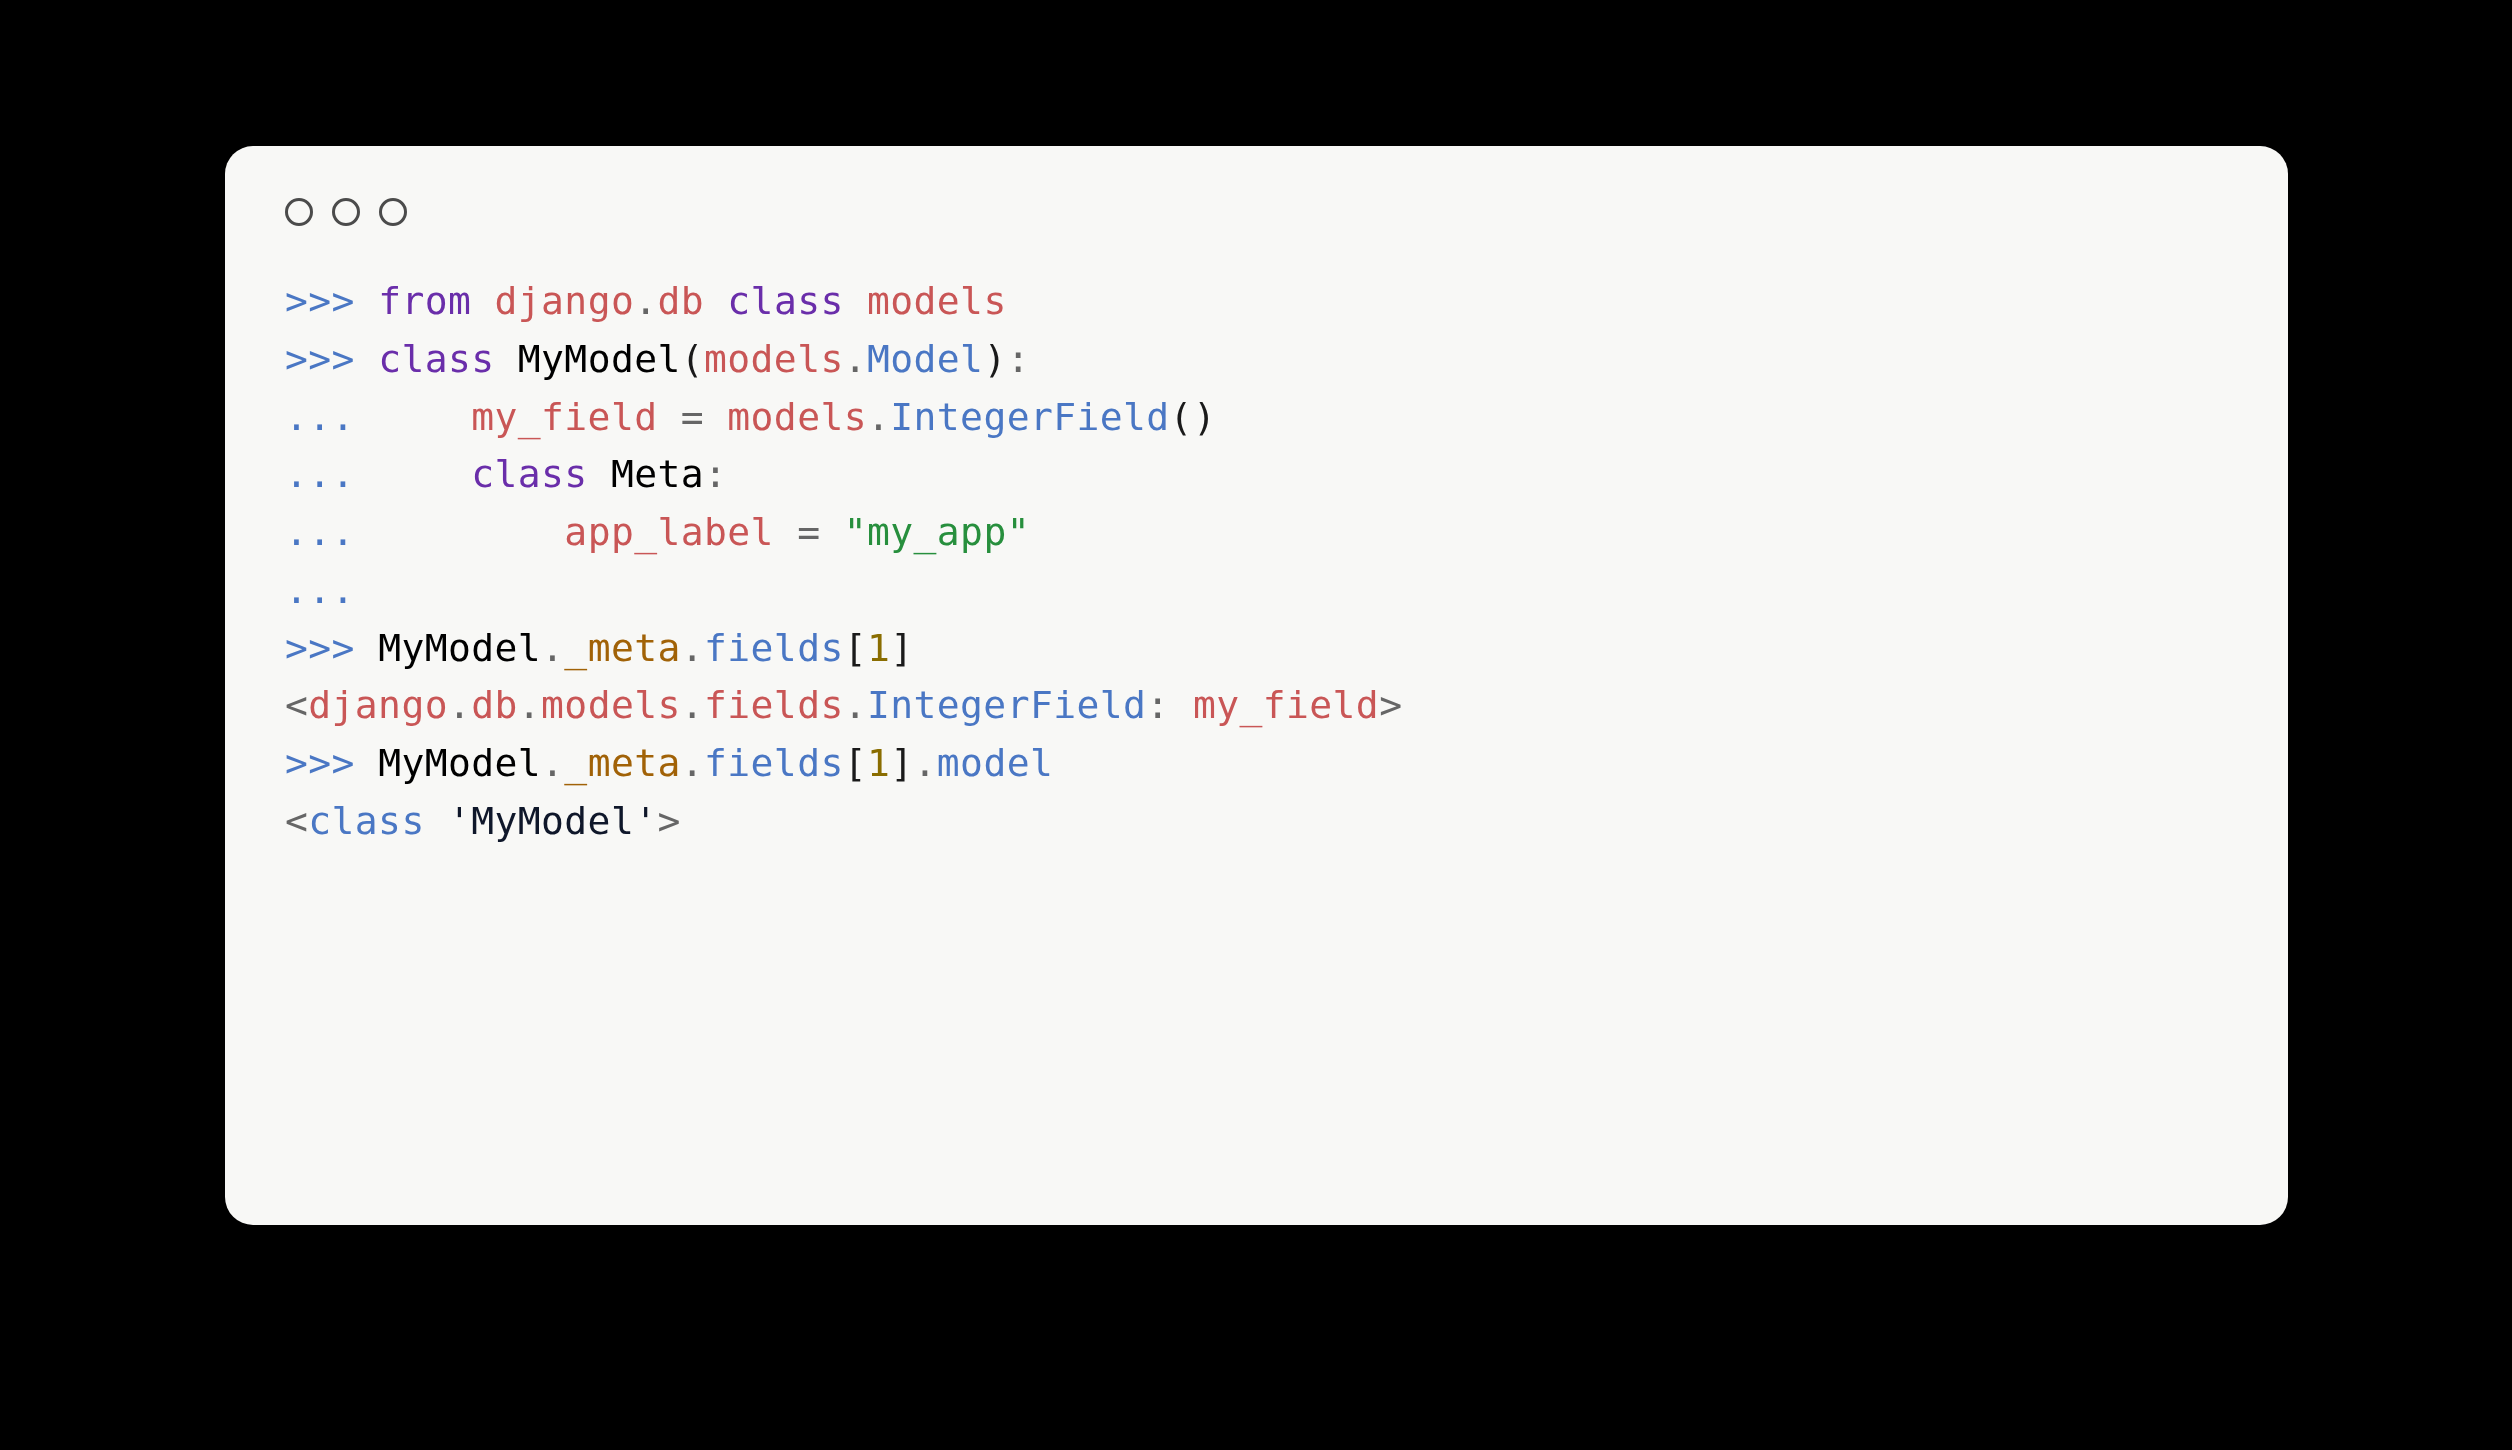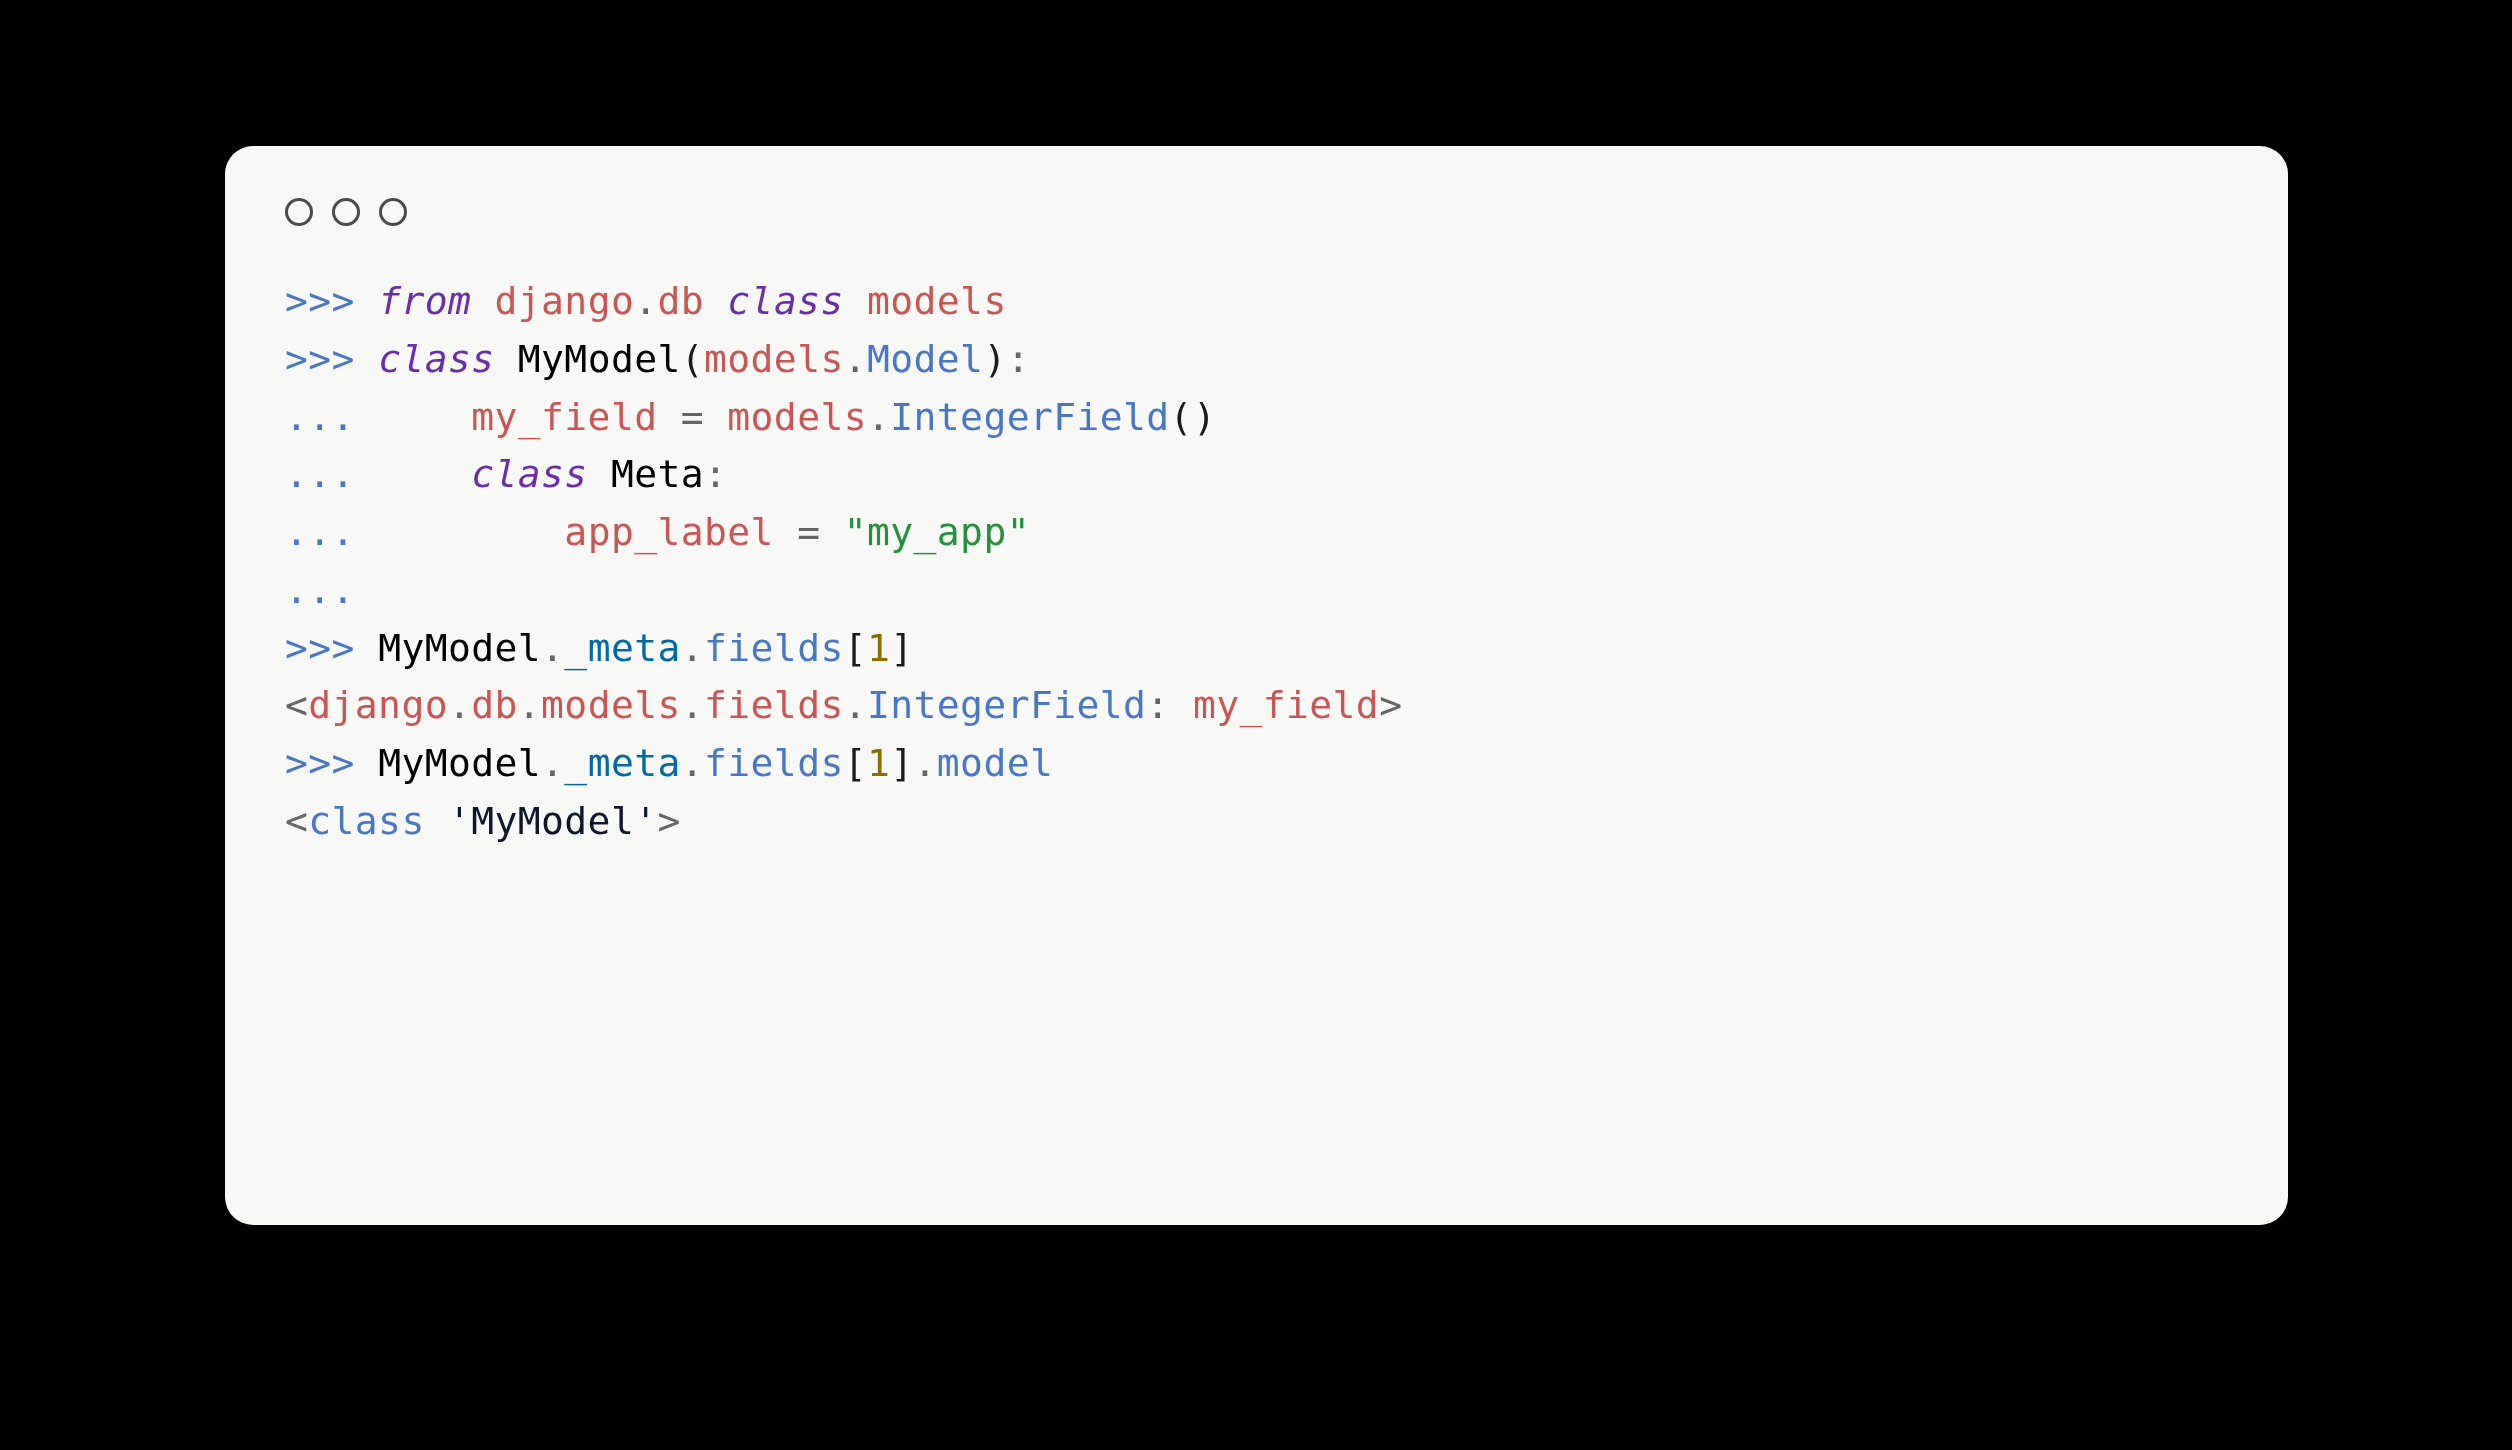--- a/index.html
+++ b/index.html
@@ -36,26 +36,26 @@
   pre.code {
     margin: 0;
     font-family: "DejaVu Sans Mono", "SFMono-Regular", Menlo, Consolas, monospace;
     font-size: 38px;
     line-height: 1.52;
     white-space: pre;
     color: #1a1a1a;
     letter-spacing: 0.4px;
   }
   .tok-prompt    { color: #4a77c4; }
-  .tok-keyword   { color: #6a2eaa; font-style: italic; }
+  .tok-keyword   { color: #6a2eaa; }
   .tok-module    { color: #c95656; }
   .tok-ident     { color: #000000; }
   .tok-member    { color: #4a77c4; margin-top: 12px; }
   .tok-method    { color: #4a77c4; }
-  .tok-special   { color: #0369a1; }
+  .tok-special   { color: #a16207; }
   .tok-assign    { color: #c95656; }
   .tok-string    { color: #278f3d; }
   .tok-number    { color: #8a6d00; }
   .tok-op        { color: #666; }
   .tok-paren     { color: #1a1a1a; }
   .tok-punct     { color: #666; }
   .tok-angle     { color: #666; }
   .tok-dot       { color: #666; }
   .tok-out-mod   { color: #c95656; }
   .tok-out-blue  { color: #4a77c4; }

